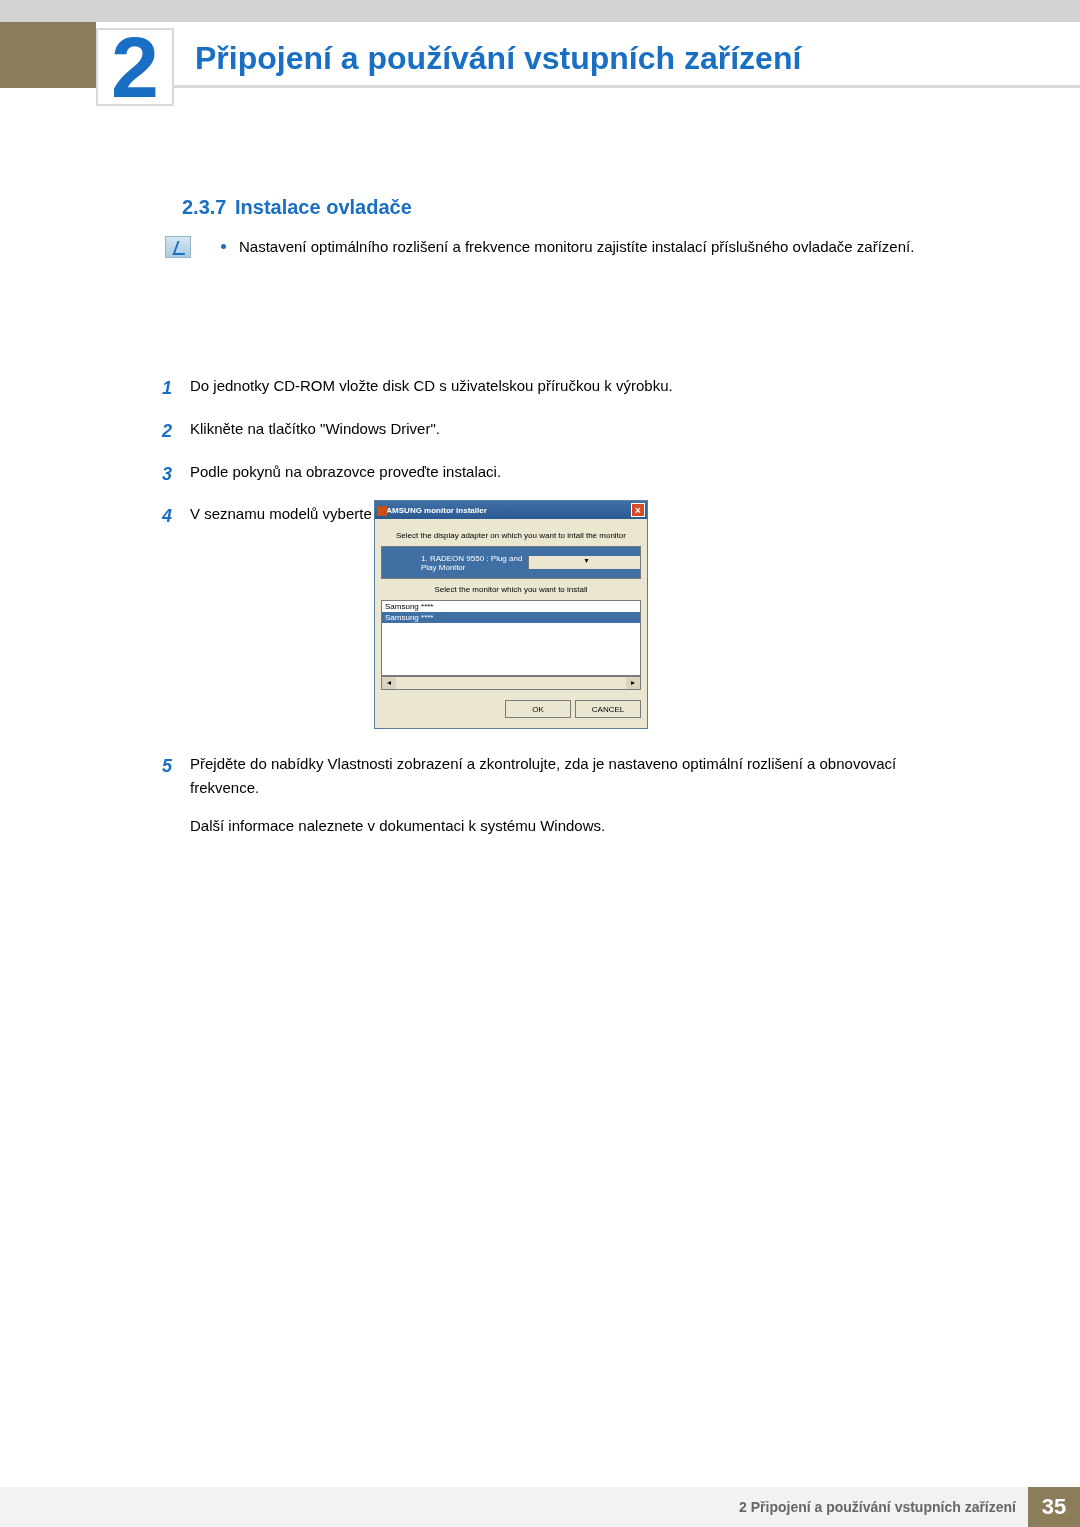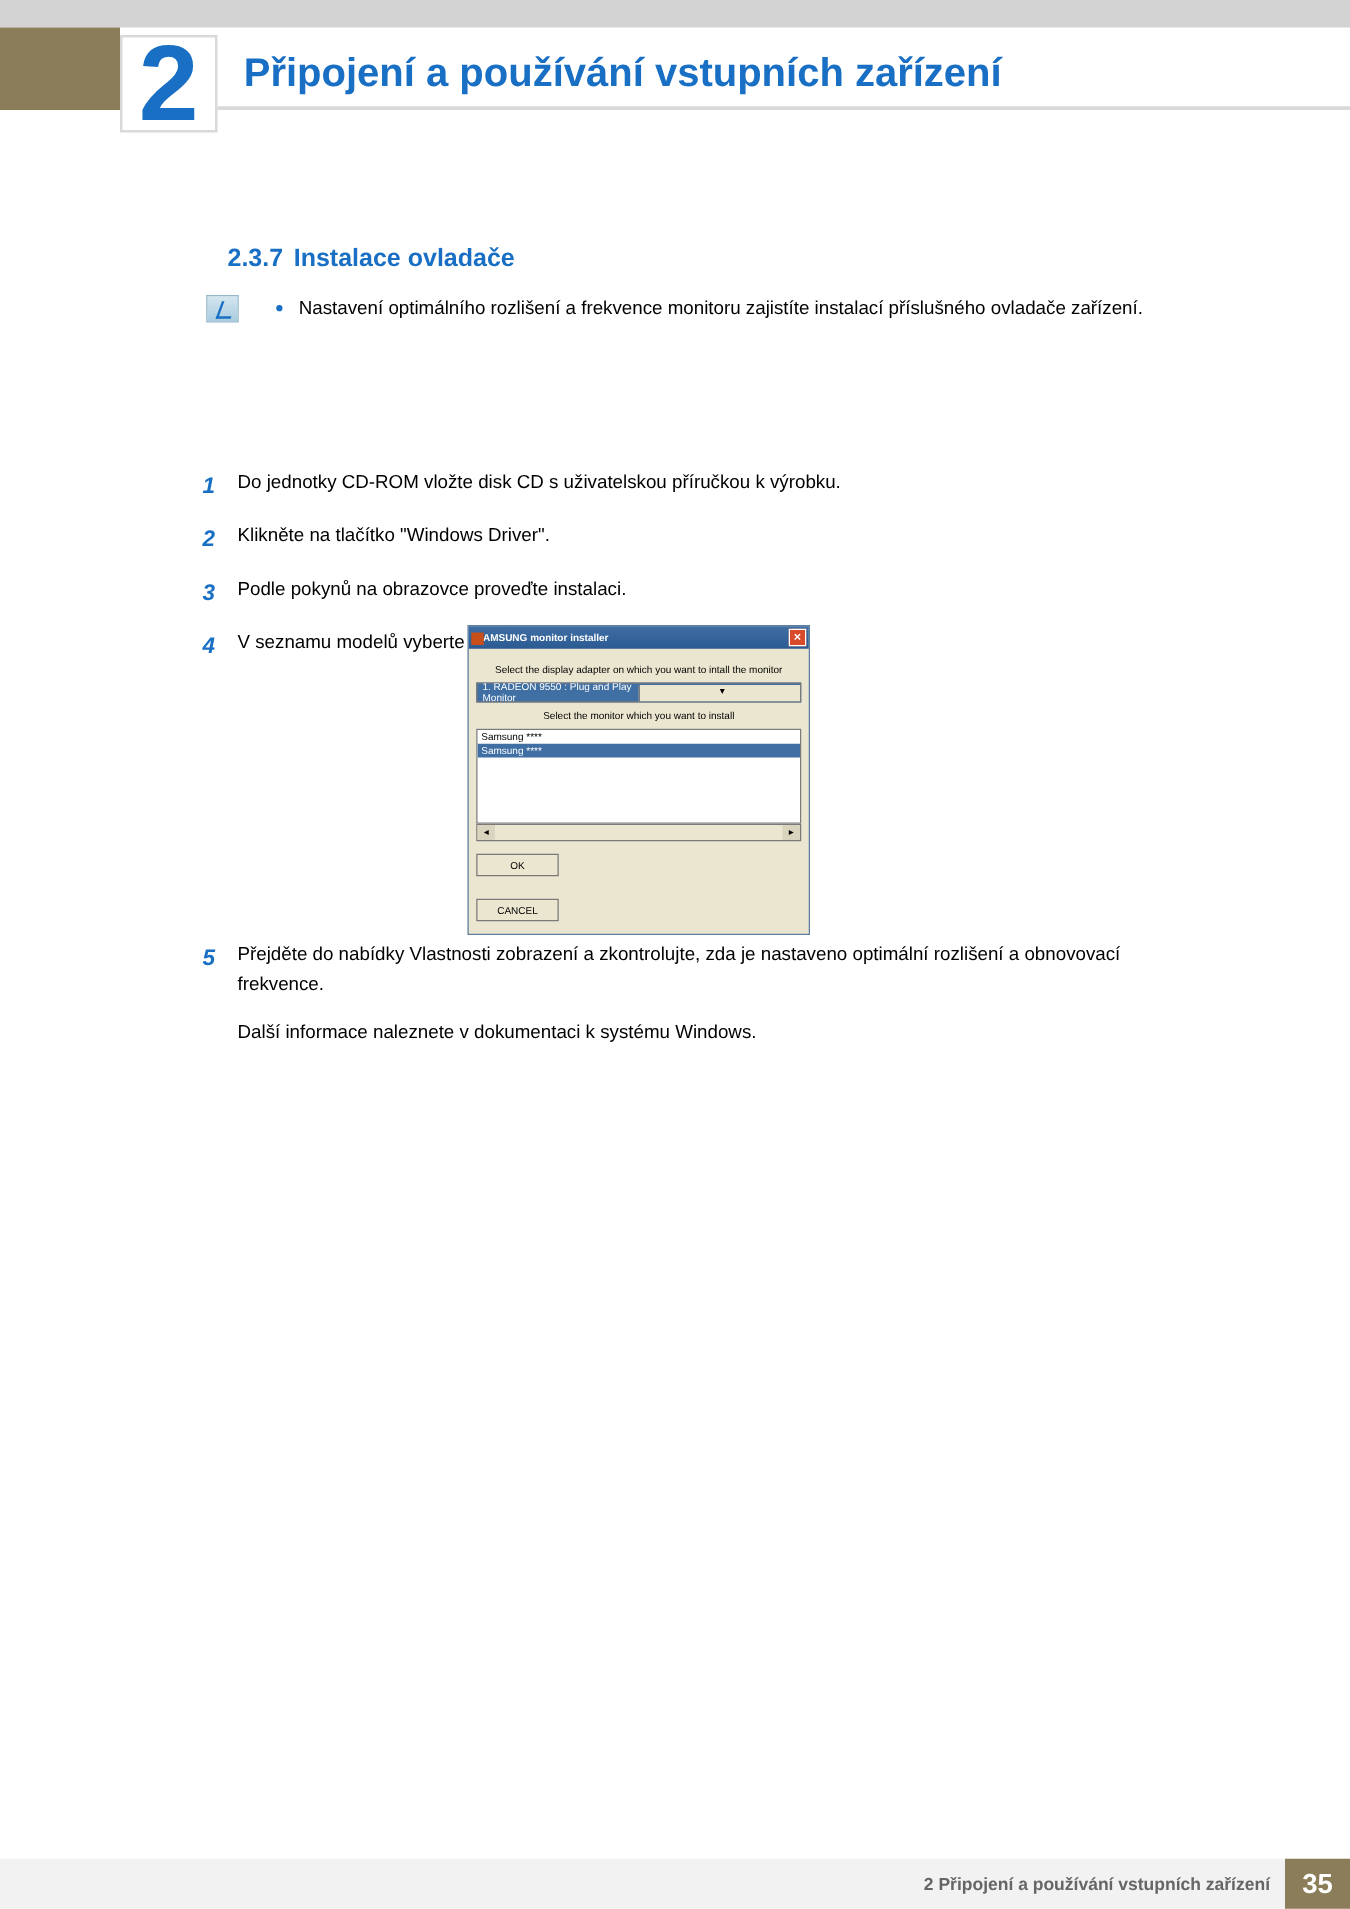--- a/index.html
+++ b/index.html
@@ -171,24 +171,25 @@
     font-size: 8px;
     color: #000;
     text-align: center;
   }
   .installer-label { margin: 6px 0; }
   .installer-dropdown {
     display: flex;
     border: 1px solid #7a7a7a;
     background: #3f6fa3;
     color: #fff;
-    height: 16px;
+    height: 33px;
     align-items: center;
     text-align: left;
     margin-bottom: 6px;
+    padding-left: 35px;
   }
   .installer-dropdown span { flex: 1; padding-left: 4px; }
   .installer-dropdown .dd-btn {
     width: 14px; height: 13px;
     background: #eae6d0;
     color: #000;
     text-align: center;
     font-size: 8px;
     border-left: 1px solid #7a7a7a;
   }
@@ -216,23 +217,22 @@
     width: 14px; height: 12px;
     background: #d8d4bd;
     text-align: center;
     font-size: 8px;
     line-height: 12px;
   }
   .installer-scroll .sb-track { flex: 1; }
   .installer-buttons {
     display: flex;
     justify-content: flex-end;
-    gap: 18px;
+    gap: 4px;
     margin-top: 10px;
-    flex-direction: column;
   }
   .installer-buttons button {
     width: 66px; height: 18px;
     font-size: 8px;
     background: #eae6d0;
     border: 1px solid #7a7a7a;
     cursor: pointer;
   }
   .step5-block {
     position: absolute;

